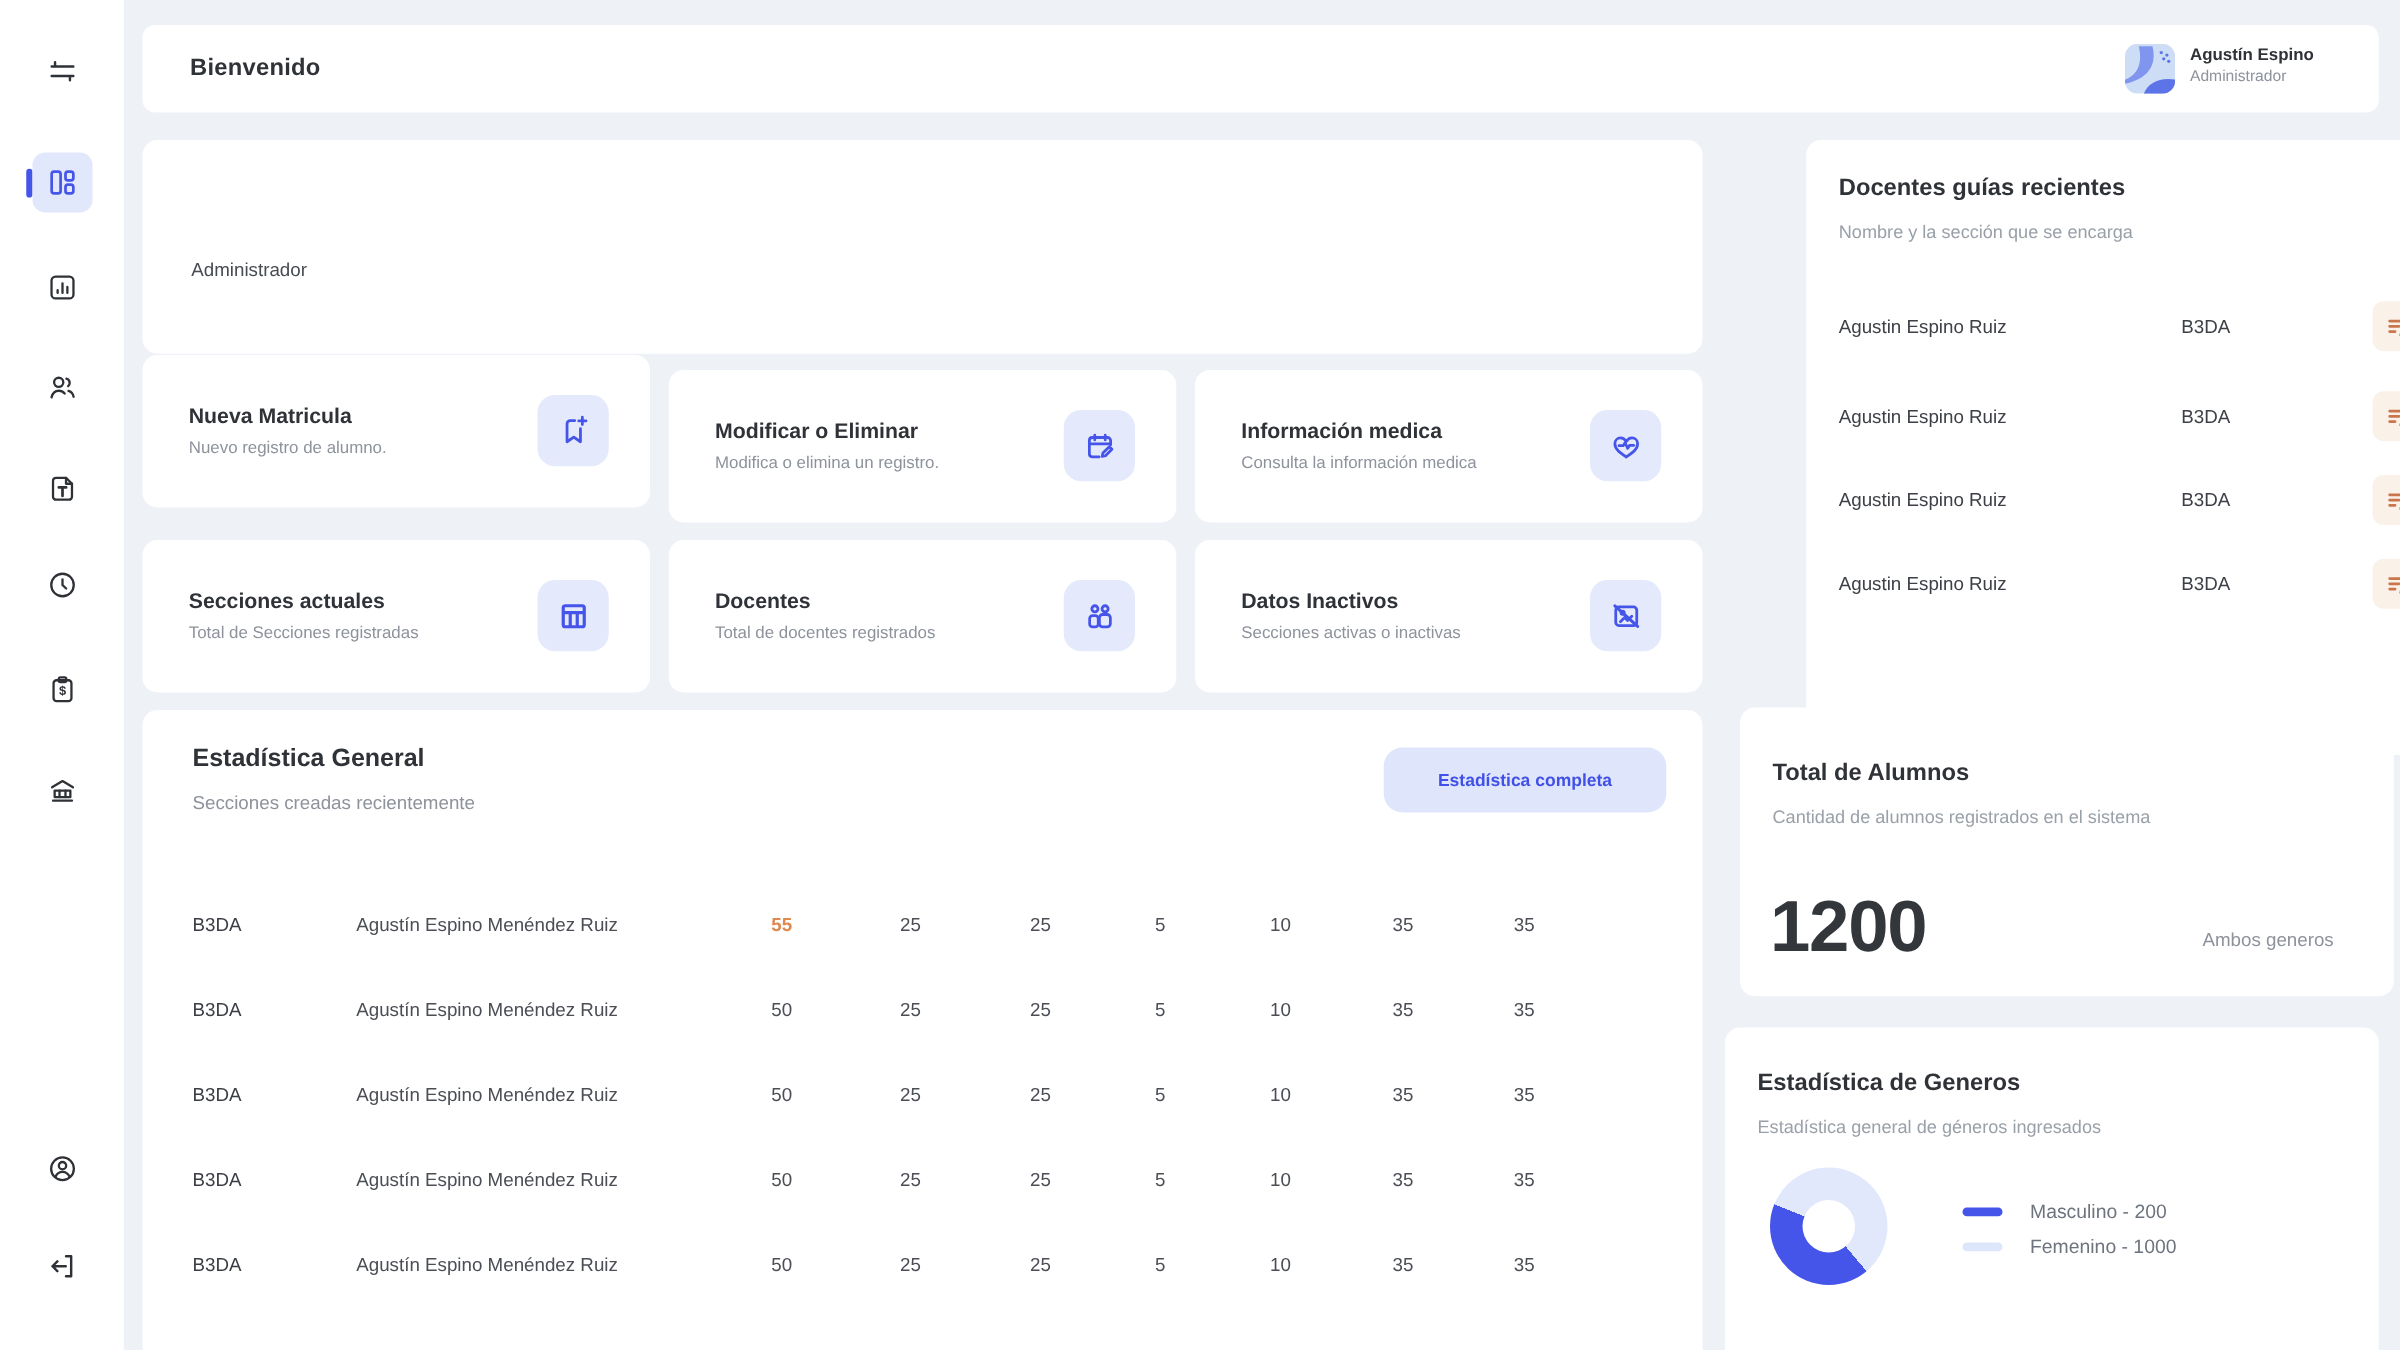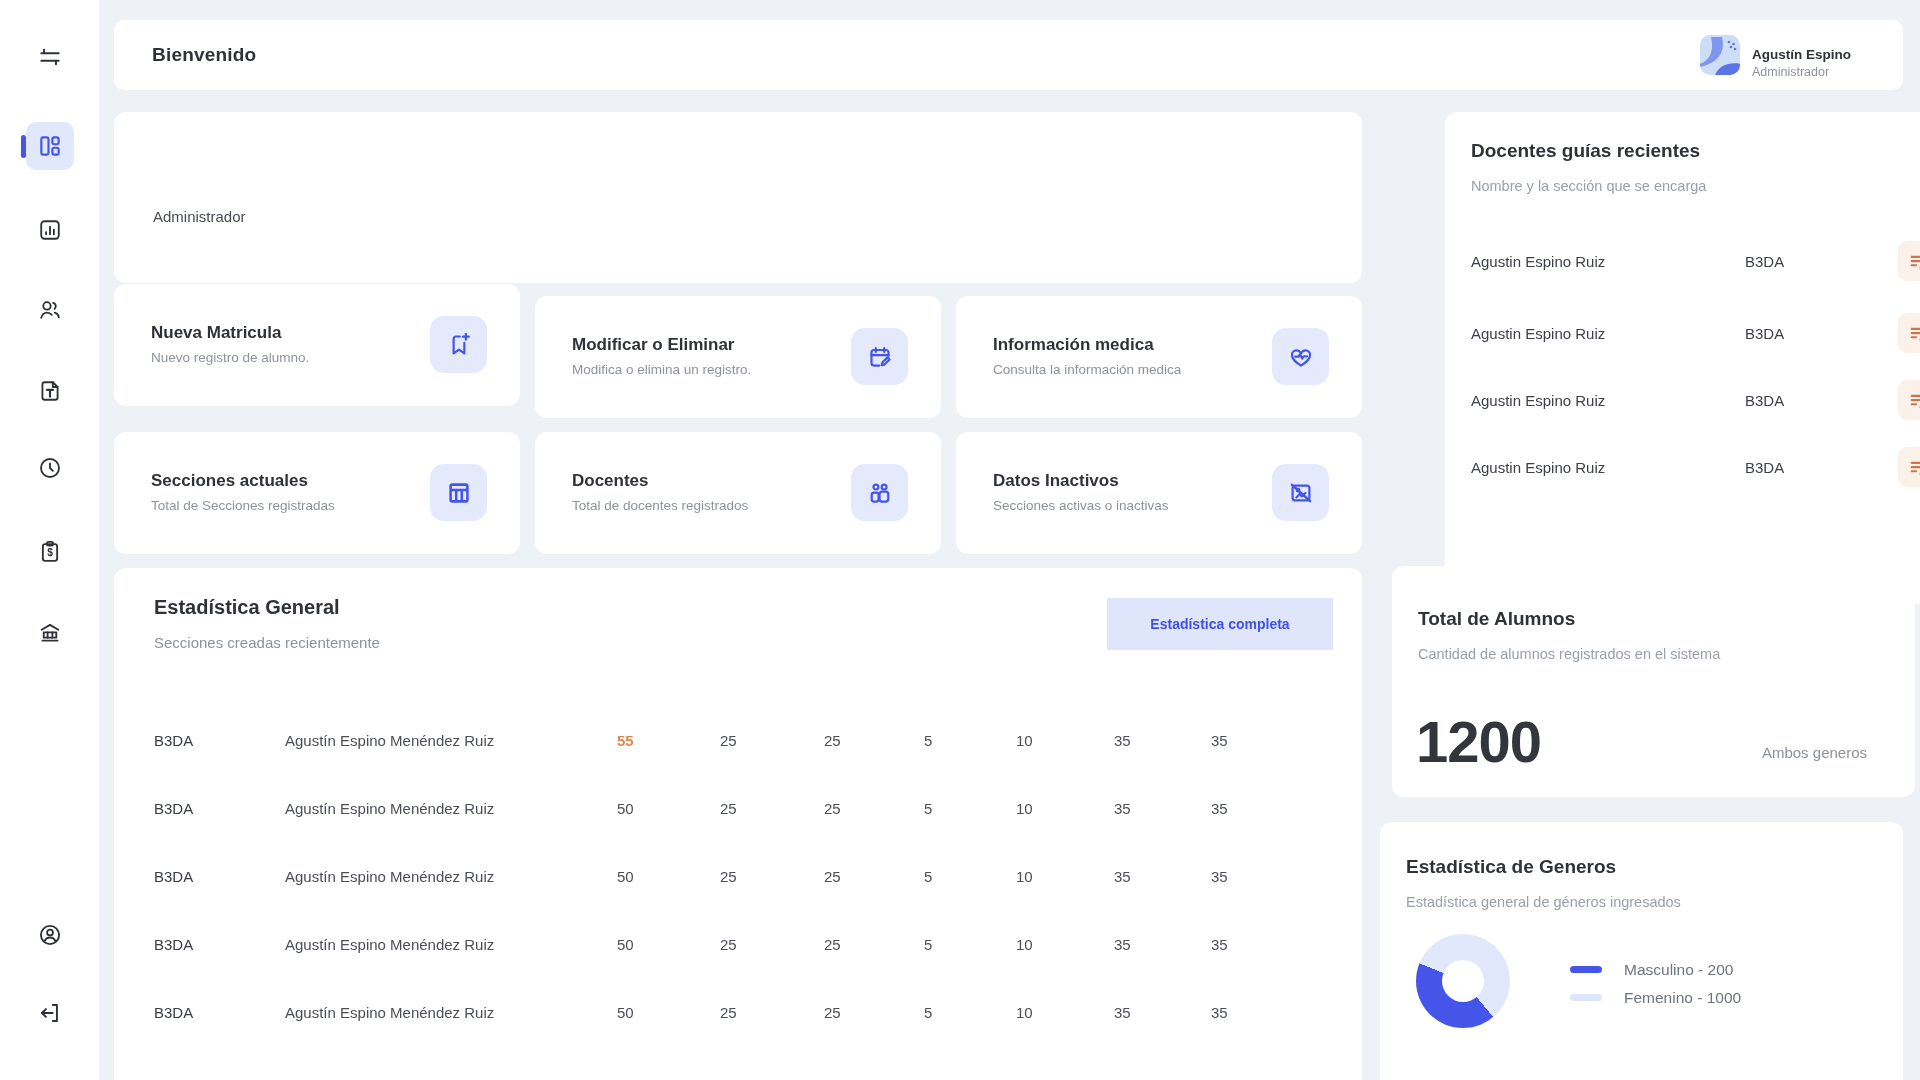--- a/index.html
+++ b/index.html
@@ -25,40 +25,40 @@
   .icon-btn svg{width:100%;height:100%}
   .active-bar{position:absolute;left:21px;top:135px;width:5px;height:23px;border-radius:3px;background:var(--accent)}
   .active-box{position:absolute;left:26px;top:122px;width:48px;height:48px;border-radius:10px;background:var(--lav);display:flex;align-items:center;justify-content:center;color:var(--accent);cursor:pointer;border:none}
   .active-box svg{width:26px;height:26px}
 
   
   .header{left:114px;top:20px;width:1789px;height:70px;border-radius:10px}
   .header-title{position:absolute;left:38px;top:24px;font-size:19px;font-weight:700;letter-spacing:.2px}
   .user-chip{position:absolute;right:52px;top:15px;display:flex;gap:12px;cursor:pointer}
   .avatar{width:40px;height:40px;border-radius:10px;overflow:hidden}
-  .user-name{font-size:13.5px;font-weight:700;margin-top:12px}
+  .user-name{font-size:13.5px;font-weight:700;margin-top:1px}
   .user-role{font-size:12.5px;color:var(--gray);margin-top:3px}
 
   
   .welcome{left:114px;top:112px;width:1248px;height:171px}
   .welcome h1{position:absolute;left:37px;top:44px;font-size:29px;font-weight:700;letter-spacing:.2px}
   .welcome p{position:absolute;left:39px;top:96px;font-size:15px;color:#474b52}
 
   
   .action{width:406px;height:122px;cursor:pointer}
   .action h3{position:absolute;left:37px;top:39px;font-size:17px;font-weight:700}
   .action p{position:absolute;left:37px;top:66px;font-size:13.5px;color:var(--gray)}
   .action .ic{position:absolute;right:33px;top:32px;width:57px;height:57px;border-radius:14px;background:#e4eafb;display:flex;align-items:center;justify-content:center;color:var(--accent)}
   .action .ic svg{width:28px;height:28px}
 
   
   .stats{left:114px;top:568px;width:1248px;height:540px}
   .stats h2{position:absolute;left:40px;top:28px;font-size:20px;font-weight:700}
   .stats .sub{position:absolute;left:40px;top:66px;font-size:15px;color:var(--gray)}
-  .stats-btn{position:absolute;right:29px;top:30px;width:226px;height:52px;border:none;border-radius:1px;background:#dfe6fb;color:#4150e6;font-size:14px;font-weight:700;font-family:inherit;cursor:pointer}
+  .stats-btn{position:absolute;right:29px;top:30px;width:226px;height:52px;border:none;border-radius:15px;background:#dfe6fb;color:#4150e6;font-size:14px;font-weight:700;font-family:inherit;cursor:pointer}
   .tbl{position:absolute;left:40px;top:124px;right:40px}
   .trow{display:grid;grid-template-columns:131px 332px 103px 104px 100px 92px 98px 97px 1fr;align-items:center}
   .thead{height:40px;font-size:15px;font-weight:700;color:#383b41}
   .tspacer{height:14px}
   .tdata{height:68px;font-size:15px;color:var(--cellgray)}
   .tdata .sec{color:#3a3d43}
   .hl{color:var(--orange);font-weight:700}
 
   
   .docentes{left:1445px;top:112px;width:523px;height:492px}

